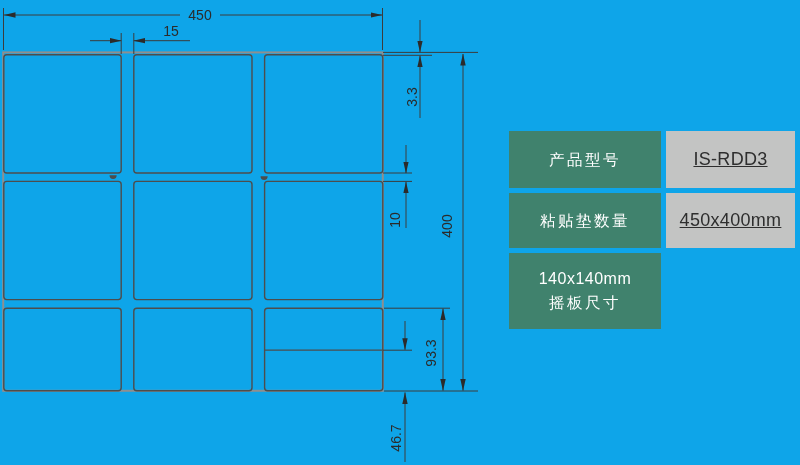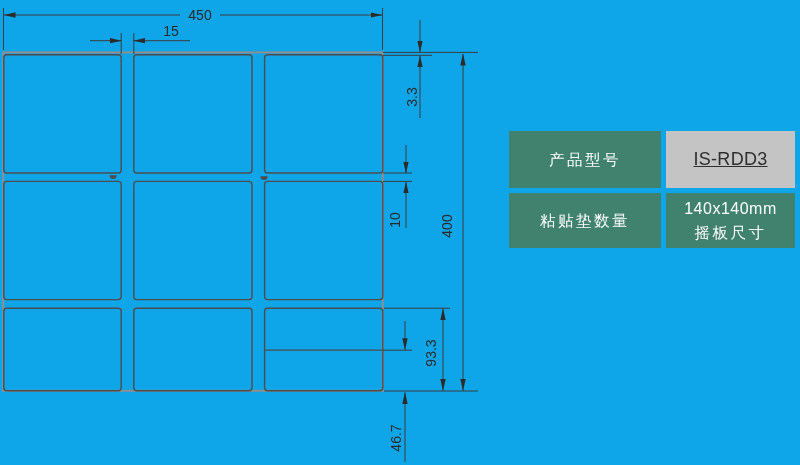--- a/index.html
+++ b/index.html
@@ -115,20 +115,23 @@
     <div class="cell lab">
       <span>产品型号</span>
     </div>
     <div class="cell val">
       <span>IS-RDD3</span>
     </div>
 
     <div class="cell lab">
       <span>粘贴垫数量</span>
     </div>
+    <div class="cell val">
+      <span>450x400mm</span>
+    </div>
 
     <div class="cell lab">
       <span class="latin">140x140mm</span>
       <span>摇板尺寸</span>
     </div>
   </div>
 
 </div>
 
 </body></html>

